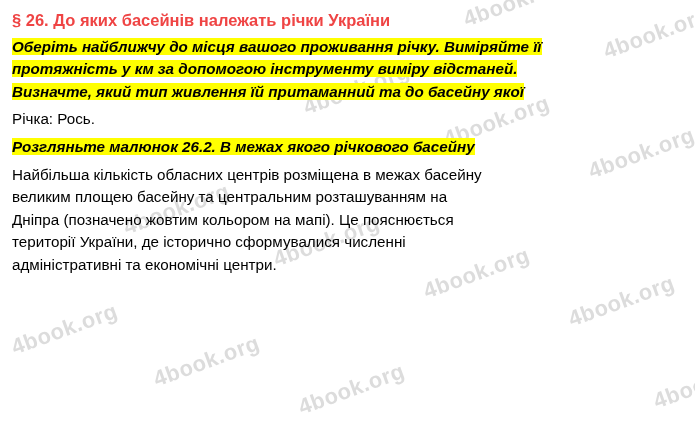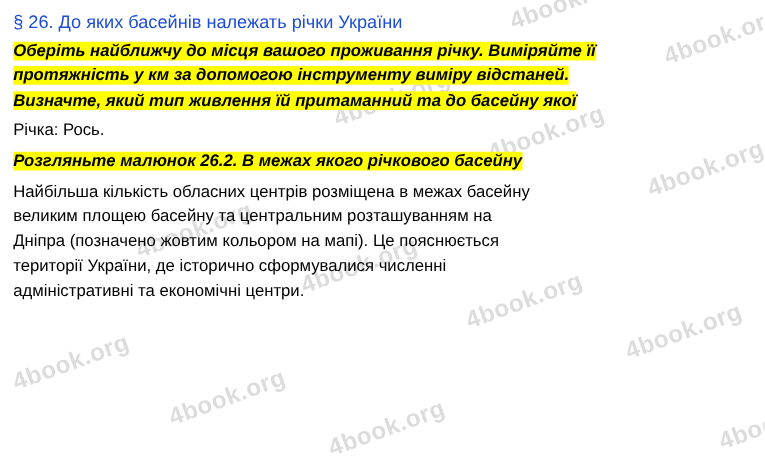--- a/index.html
+++ b/index.html
@@ -38,24 +38,24 @@
   
   #content {
     position: relative;
     z-index: 10;
     padding: 10px 12px 0 12px;
     box-sizing: border-box;
   }
 
   .doc-title {
     font-size: 16.5px;
-    font-weight: 400;
+    font-weight: 700;
     line-height: 1.25;
     margin: 0 0 5px 0;
-    color: #1d4ed8;
+    color: #ef4444;
   }
 
   p.para {
     margin: 0 0 1px 0;
     font-size: 15.2px;
     line-height: 1.42;
     color: #000000;
   }
 
   p.highlight {

